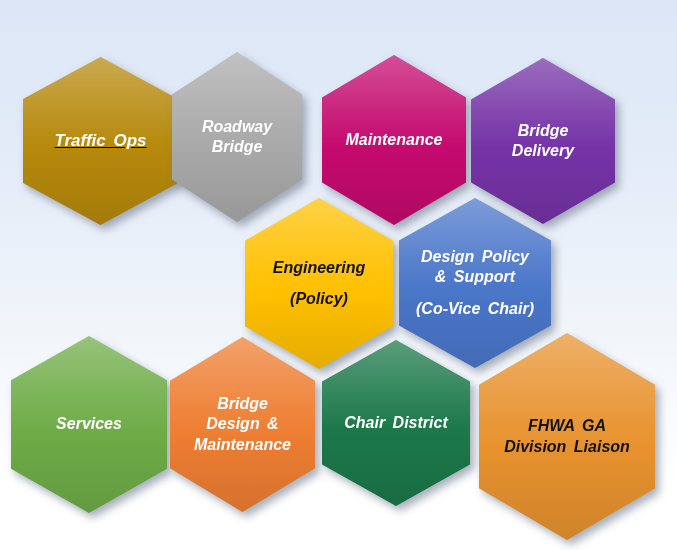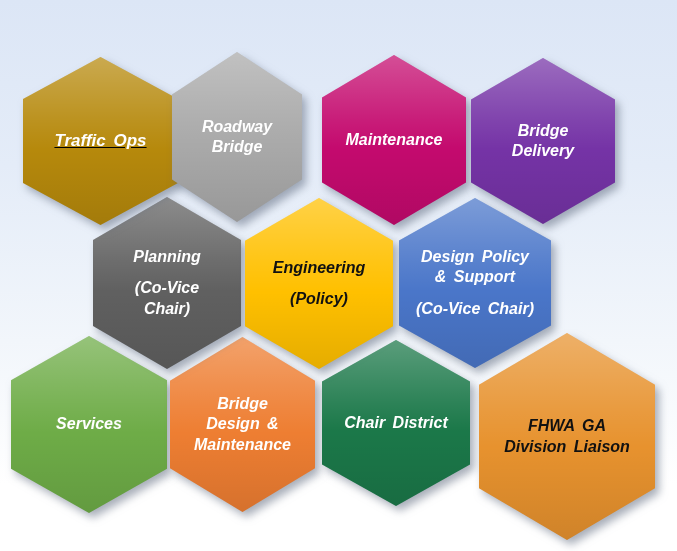--- a/index.html
+++ b/index.html
@@ -91,29 +91,20 @@
   </div>
   <div class="hex hex-fhwa">
     <div class="hex-inner" style="--fill: #E7922E; color: rgb(17, 17, 17);">
       <div class="hex-content">
           <p>FHWA GA</p>
           <p>Division Liaison</p>
         </div>
     </div>
   </div>
 
-  <div class="hex hex-planning">
-    <div class="hex-inner" style="--fill: #606060; color: rgb(255, 255, 255);">
-      <div class="hex-content">
-          <p>Planning</p>
-          <p class="gap">(Co-Vice</p>
-          <p>Chair)</p>
-        </div>
-    </div>
-  </div>
   <div class="hex hex-engineering">
     <div class="hex-inner" style="--fill: #FFC000; color: rgb(17, 17, 17);">
       <div class="hex-content">
           <p>Engineering</p>
           <p class="gap">(Policy)</p>
         </div>
     </div>
   </div>
   <div class="hex hex-design-policy">
     <div class="hex-inner" style="--fill: #4A76C9; color: rgb(255, 255, 255);">

